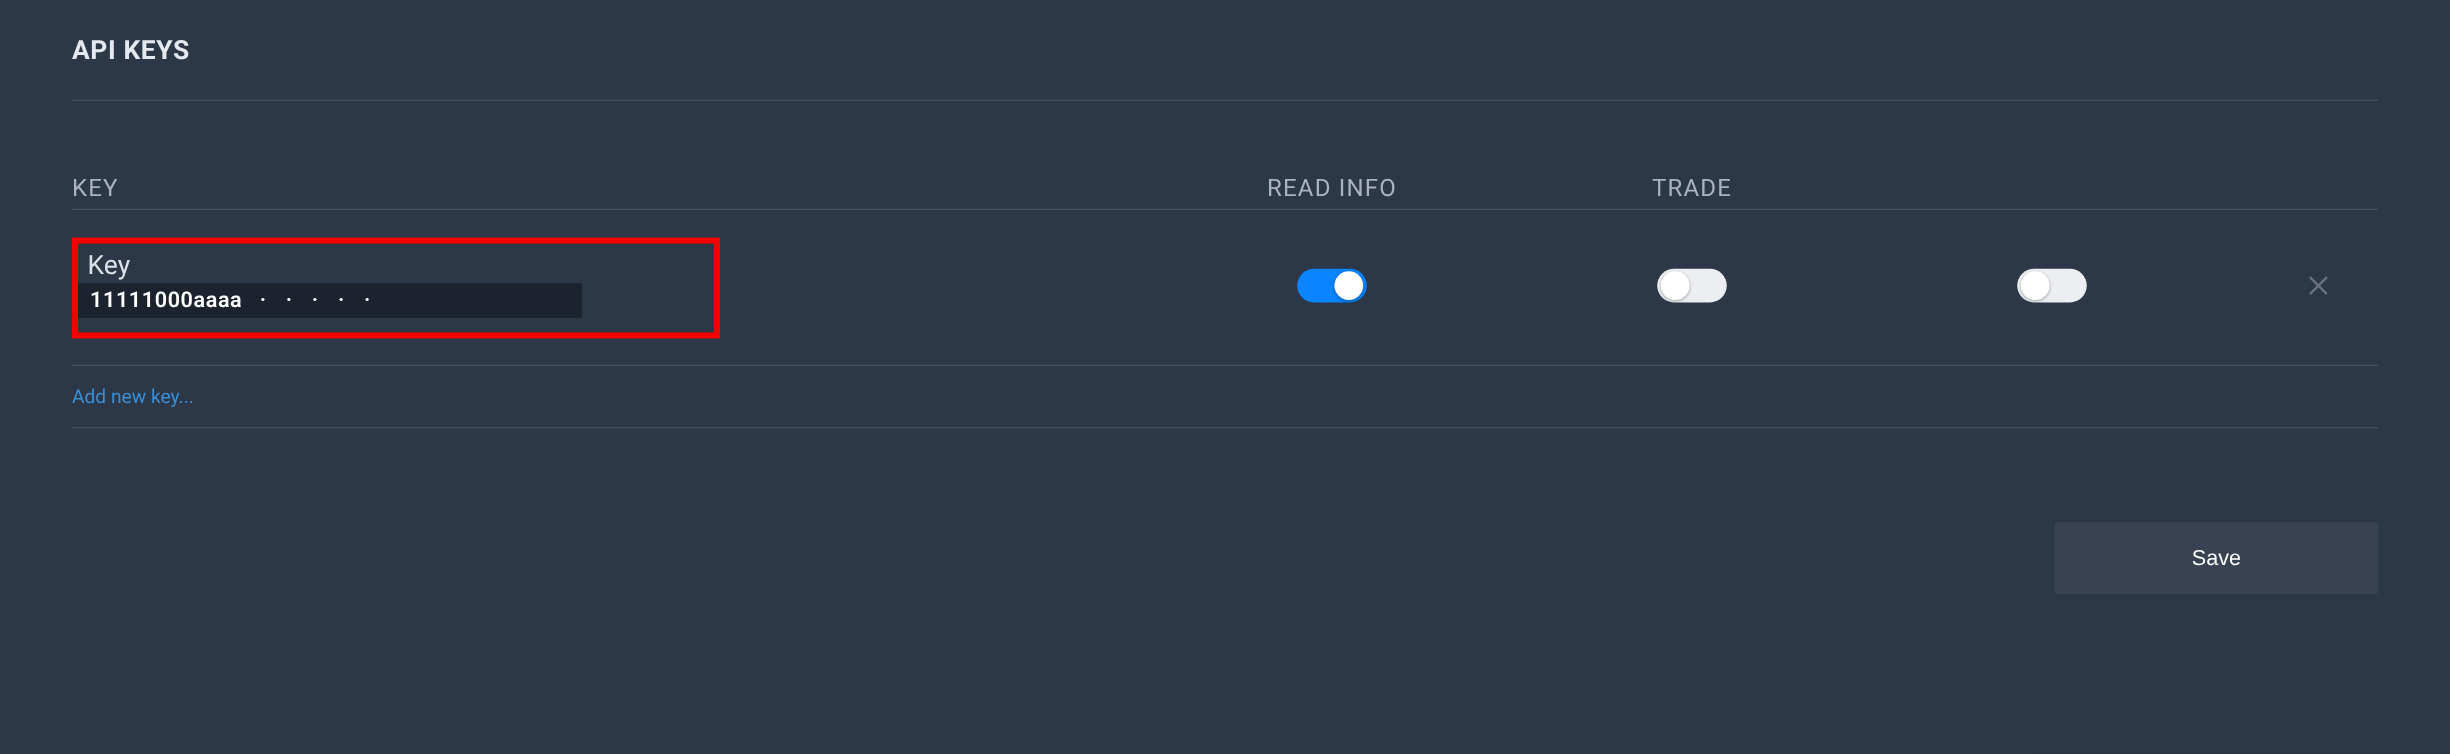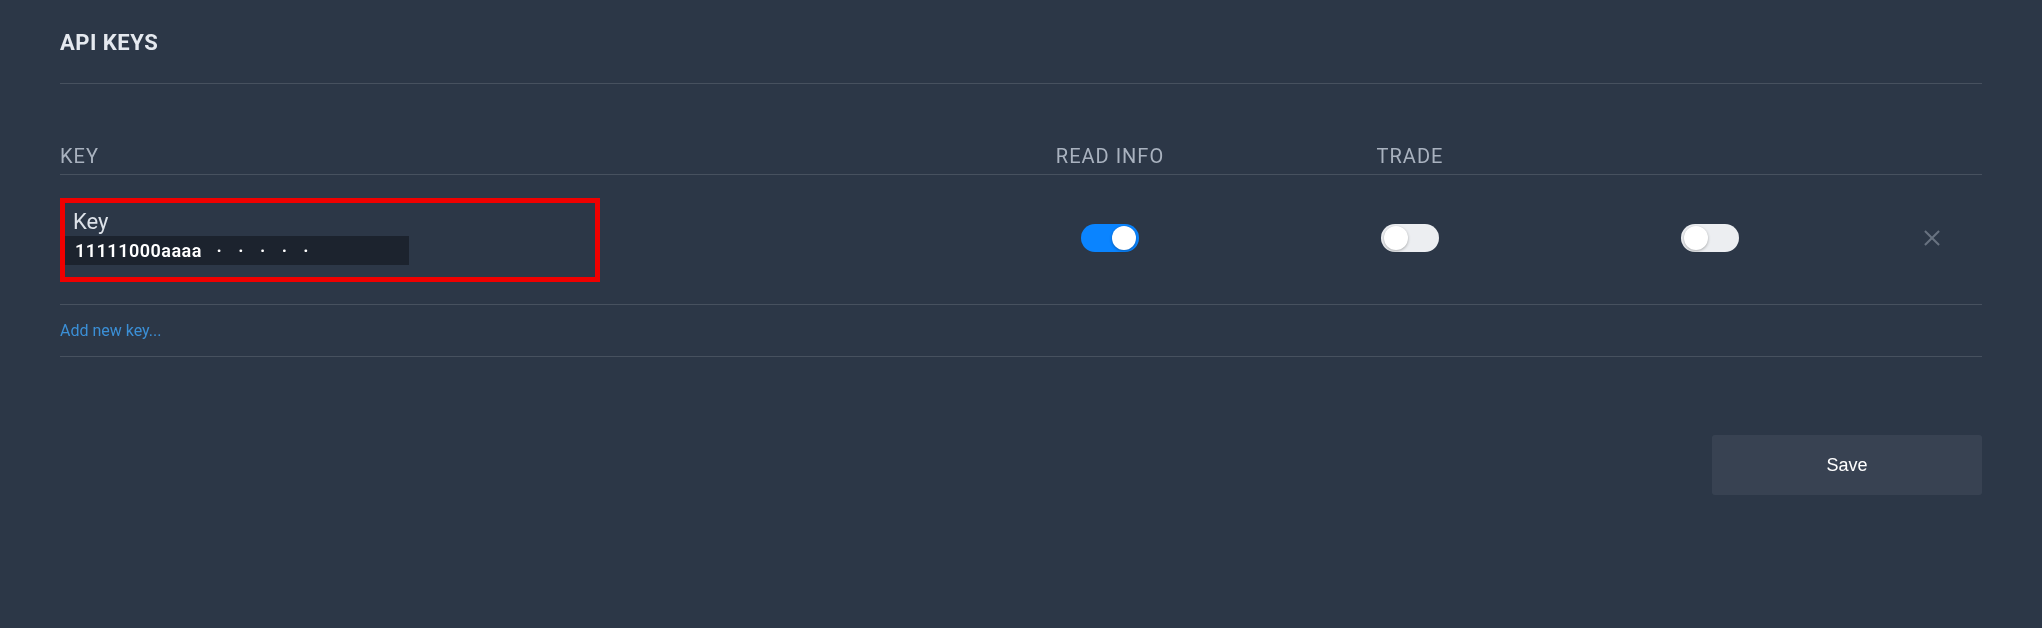--- a/index.html
+++ b/index.html
@@ -61,21 +61,21 @@
       color: #dde2e9;
       padding-left: 8px;
       margin-bottom: 2px;
     }
     .kv-value {
       background: #1c232e;
       color: #ffffff;
       font-size: 18px;
       font-weight: 600;
       padding: 4px 10px;
-      width: 344px;
+      width: 420px;
       letter-spacing: 0.5px;
     }
     .kv-value .dots {
       letter-spacing: 6px;
       padding-left: 4px;
     }
     .kv-group {
       margin-bottom: 2px;
     }
     .toggle {

